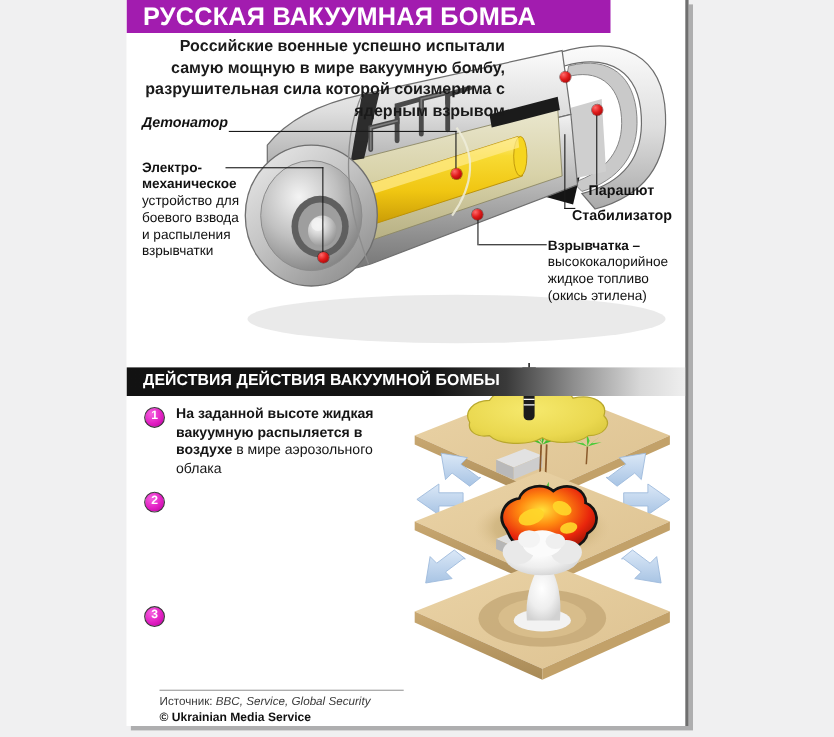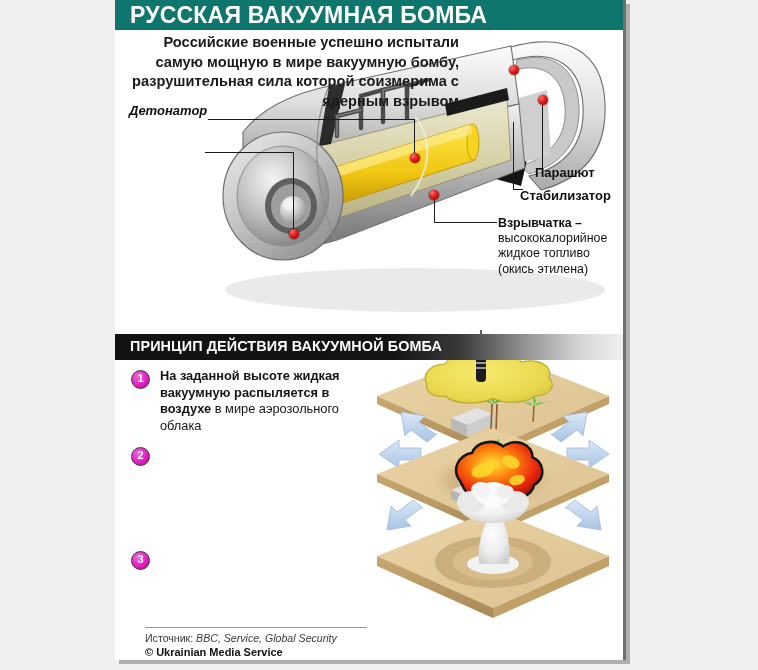--- a/index.html
+++ b/index.html
@@ -15,22 +15,22 @@
   .panel{
     position:absolute;left:115px;top:0px;width:508px;height:660px;
     background:#ffffff;
     border-right:3px solid #6f6f6f;
     box-shadow:4px 4px 0 rgba(120,120,120,.55);
     overflow:hidden;
   }
 
   
   .titlebar{
-    position:absolute;left:0;top:0;width:508px;height:30px;
-    background:#0f766e;
+    position:absolute;left:0;top:0;width:440px;height:30px;
+    background:#a21caf;
   }
   .titlebar .t{
     position:absolute;left:15px;top:2px;
     color:#ffffff;font-size:23px;font-weight:bold;letter-spacing:.2px;
     white-space:nowrap;
   }
 
   
   .intro{
     position:absolute;left:14px;top:33px;width:330px;
@@ -235,20 +235,24 @@
       <div class="dot" style="left:174px;top:229px;"></div>
       <div class="dot" style="left:423px;top:95px;"></div>
       <div class="dot" style="left:394px;top:65px;"></div>
       <div class="dot" style="left:314px;top:190px;"></div>
     </div>
 
     <div class="intro">Российские военные успешно испытали самую мощную в мире вакуумную бомбу, разрушительная сила которой соизмерима с ядерным взрывом</div>
 
     <div class="lbl l-det">Детонатор</div>
 
+    <div class="lbl l-em">
+      <span class="strong">Электро-механическое</span>
+      <span>устройство для боевого взвода и распыления взрывчатки</span>
+    </div>
 
     <div class="lbl l-par">Парашют</div>
     <div class="lbl l-stab">Стабилизатор</div>
 
     <div class="lbl l-vzr">
       <span class="strong">Взрывчатка –</span>
       <span>высококалорийное жидкое топливо (окись этилена)</span>
     </div>
 
     <div class="stages">
@@ -395,21 +399,21 @@
             <ellipse cx="150" cy="172" rx="14" ry="11" fill="#e9e9e9"></ellipse>
             <ellipse cx="128" cy="164" rx="18" ry="12" fill="#fbfbfb"></ellipse>
             <ellipse cx="116" cy="160" rx="10" ry="8" fill="#f4f4f4"></ellipse>
             <ellipse cx="140" cy="162" rx="9" ry="7" fill="#efefef"></ellipse>
           </g>
         </g>
       </svg>
     </div>
 
     <div class="secbar">
-      <div class="t">ПРИНЦИП ДЕЙСТВИЯ ВАКУУМНОЙ БОМБА</div>
+      <div class="t">ДЕЙСТВИЯ ДЕЙСТВИЯ ВАКУУМНОЙ БОМБЫ</div>
     </div>
 
     <div class="step s1">
       <div class="badge">
         <span>1</span>
       </div>
       <div class="tx">
         <b>На заданной высоте жидкая вакуумную распыляется в воздухе</b><span> в мире аэрозольного облака</span>
       </div>
     </div>

